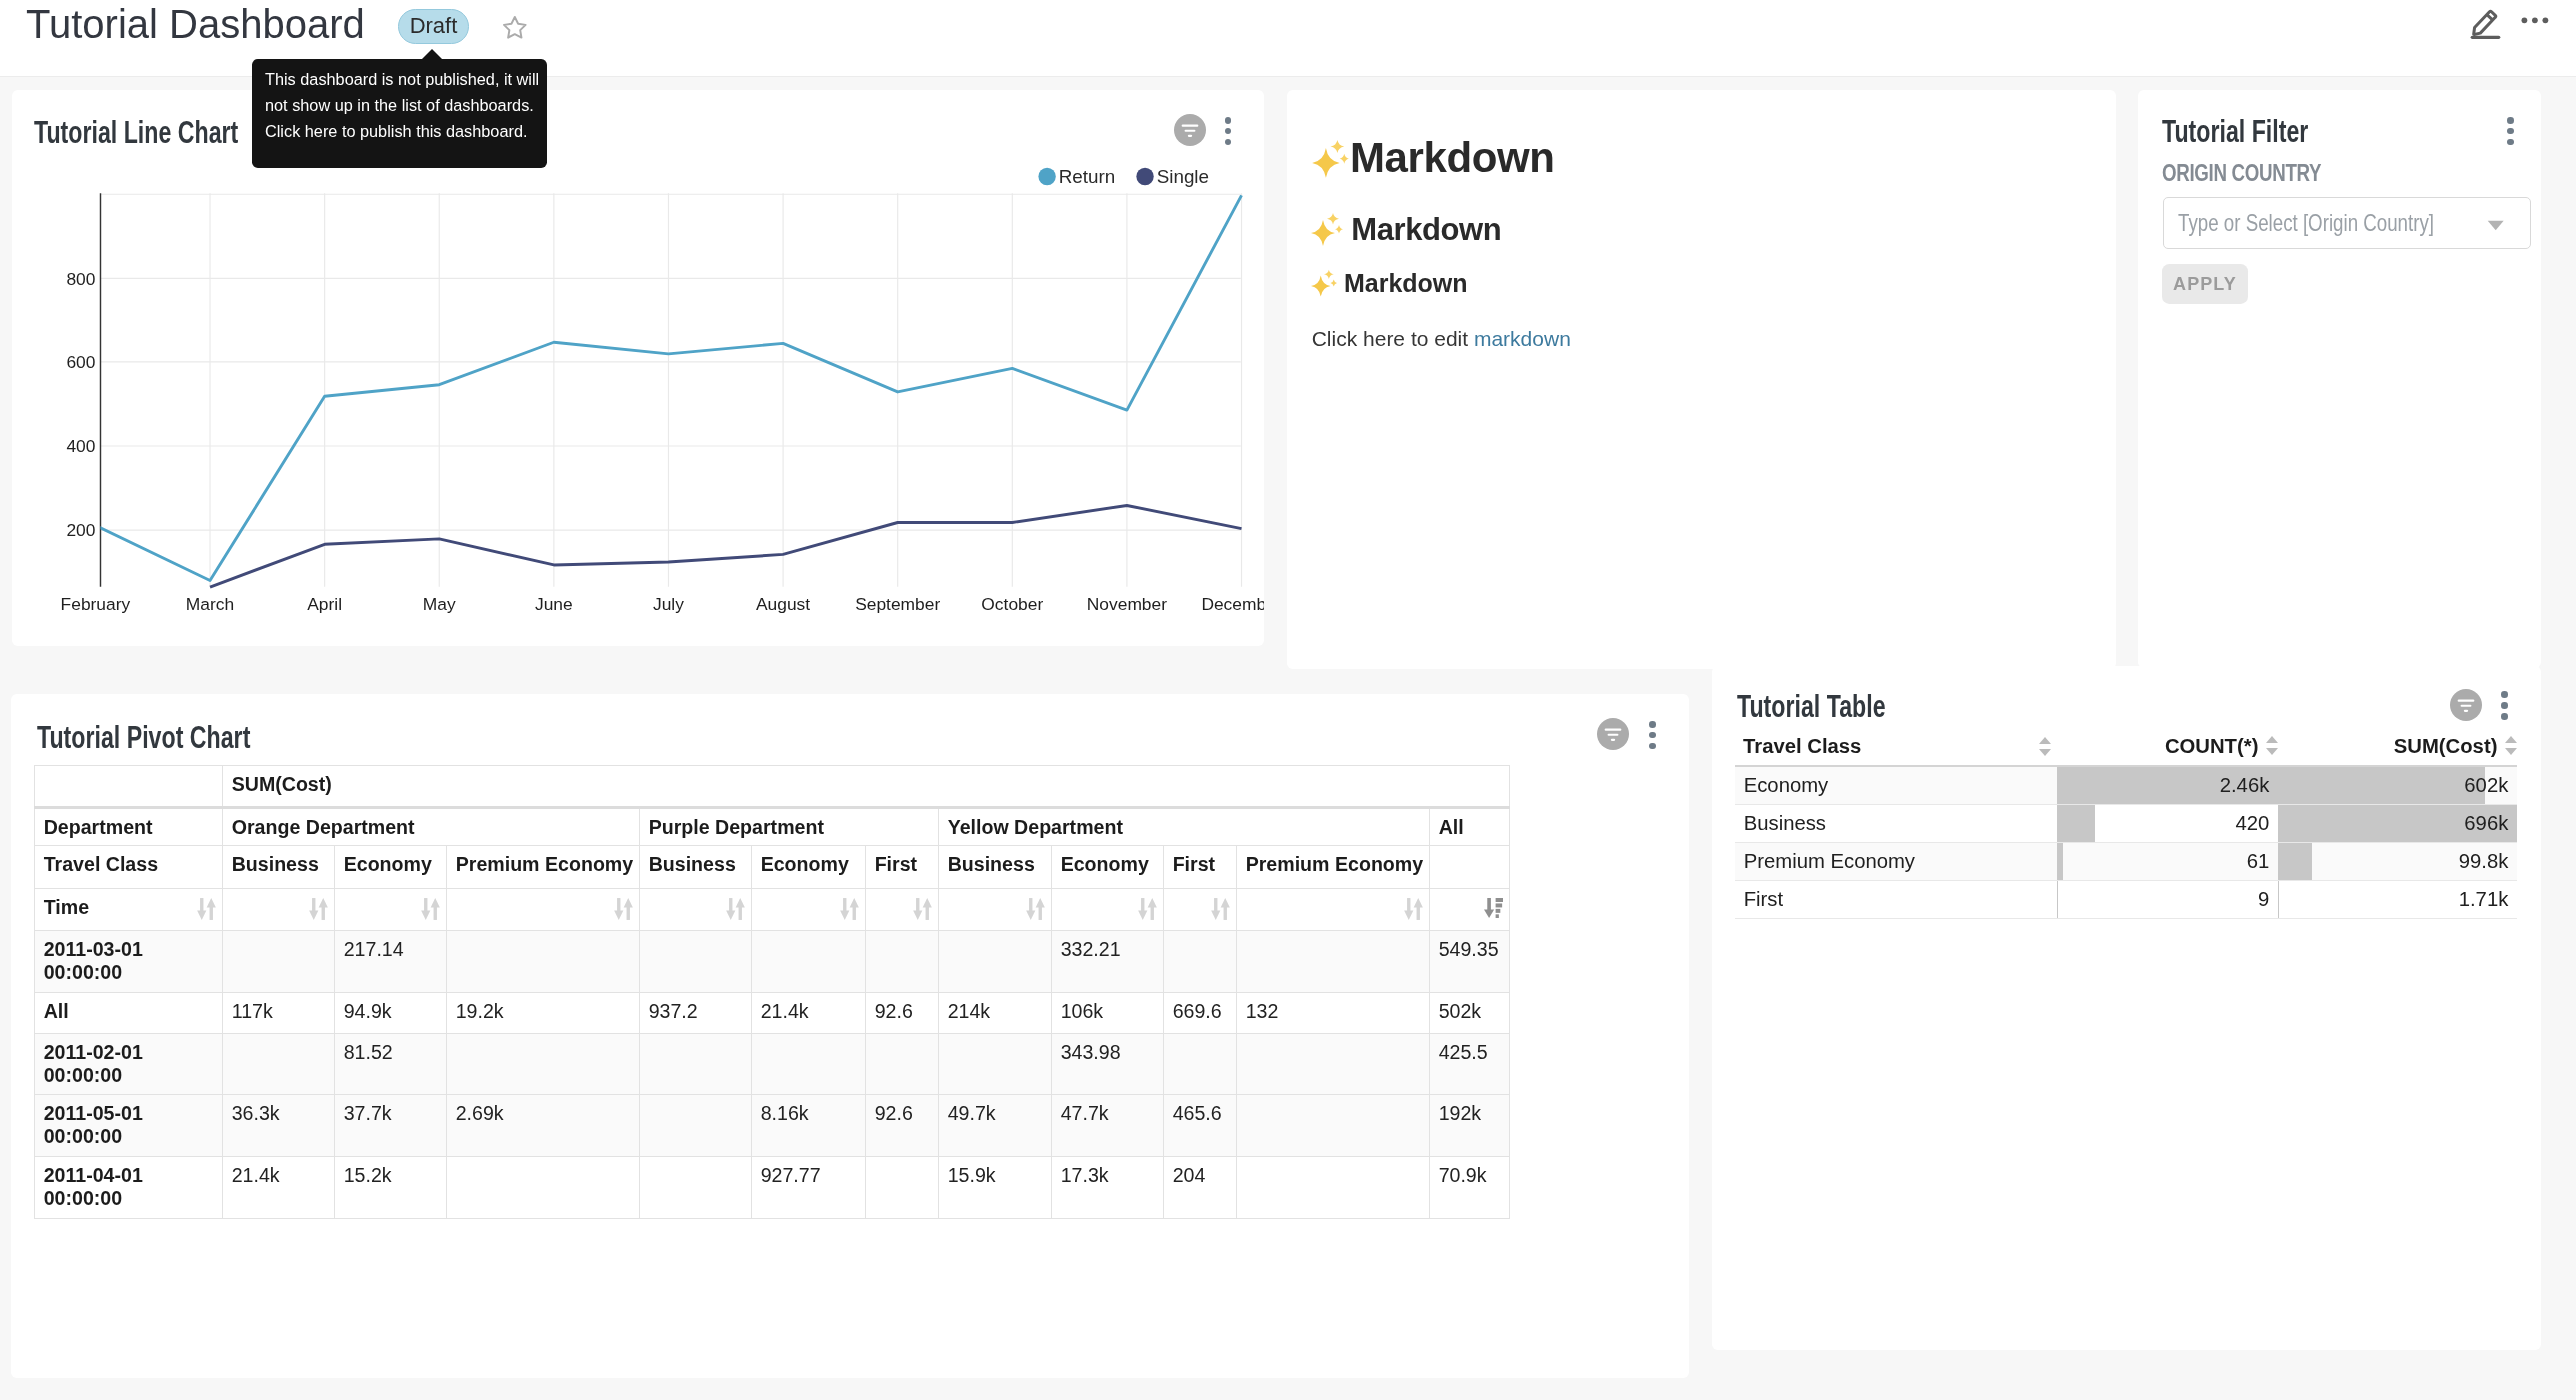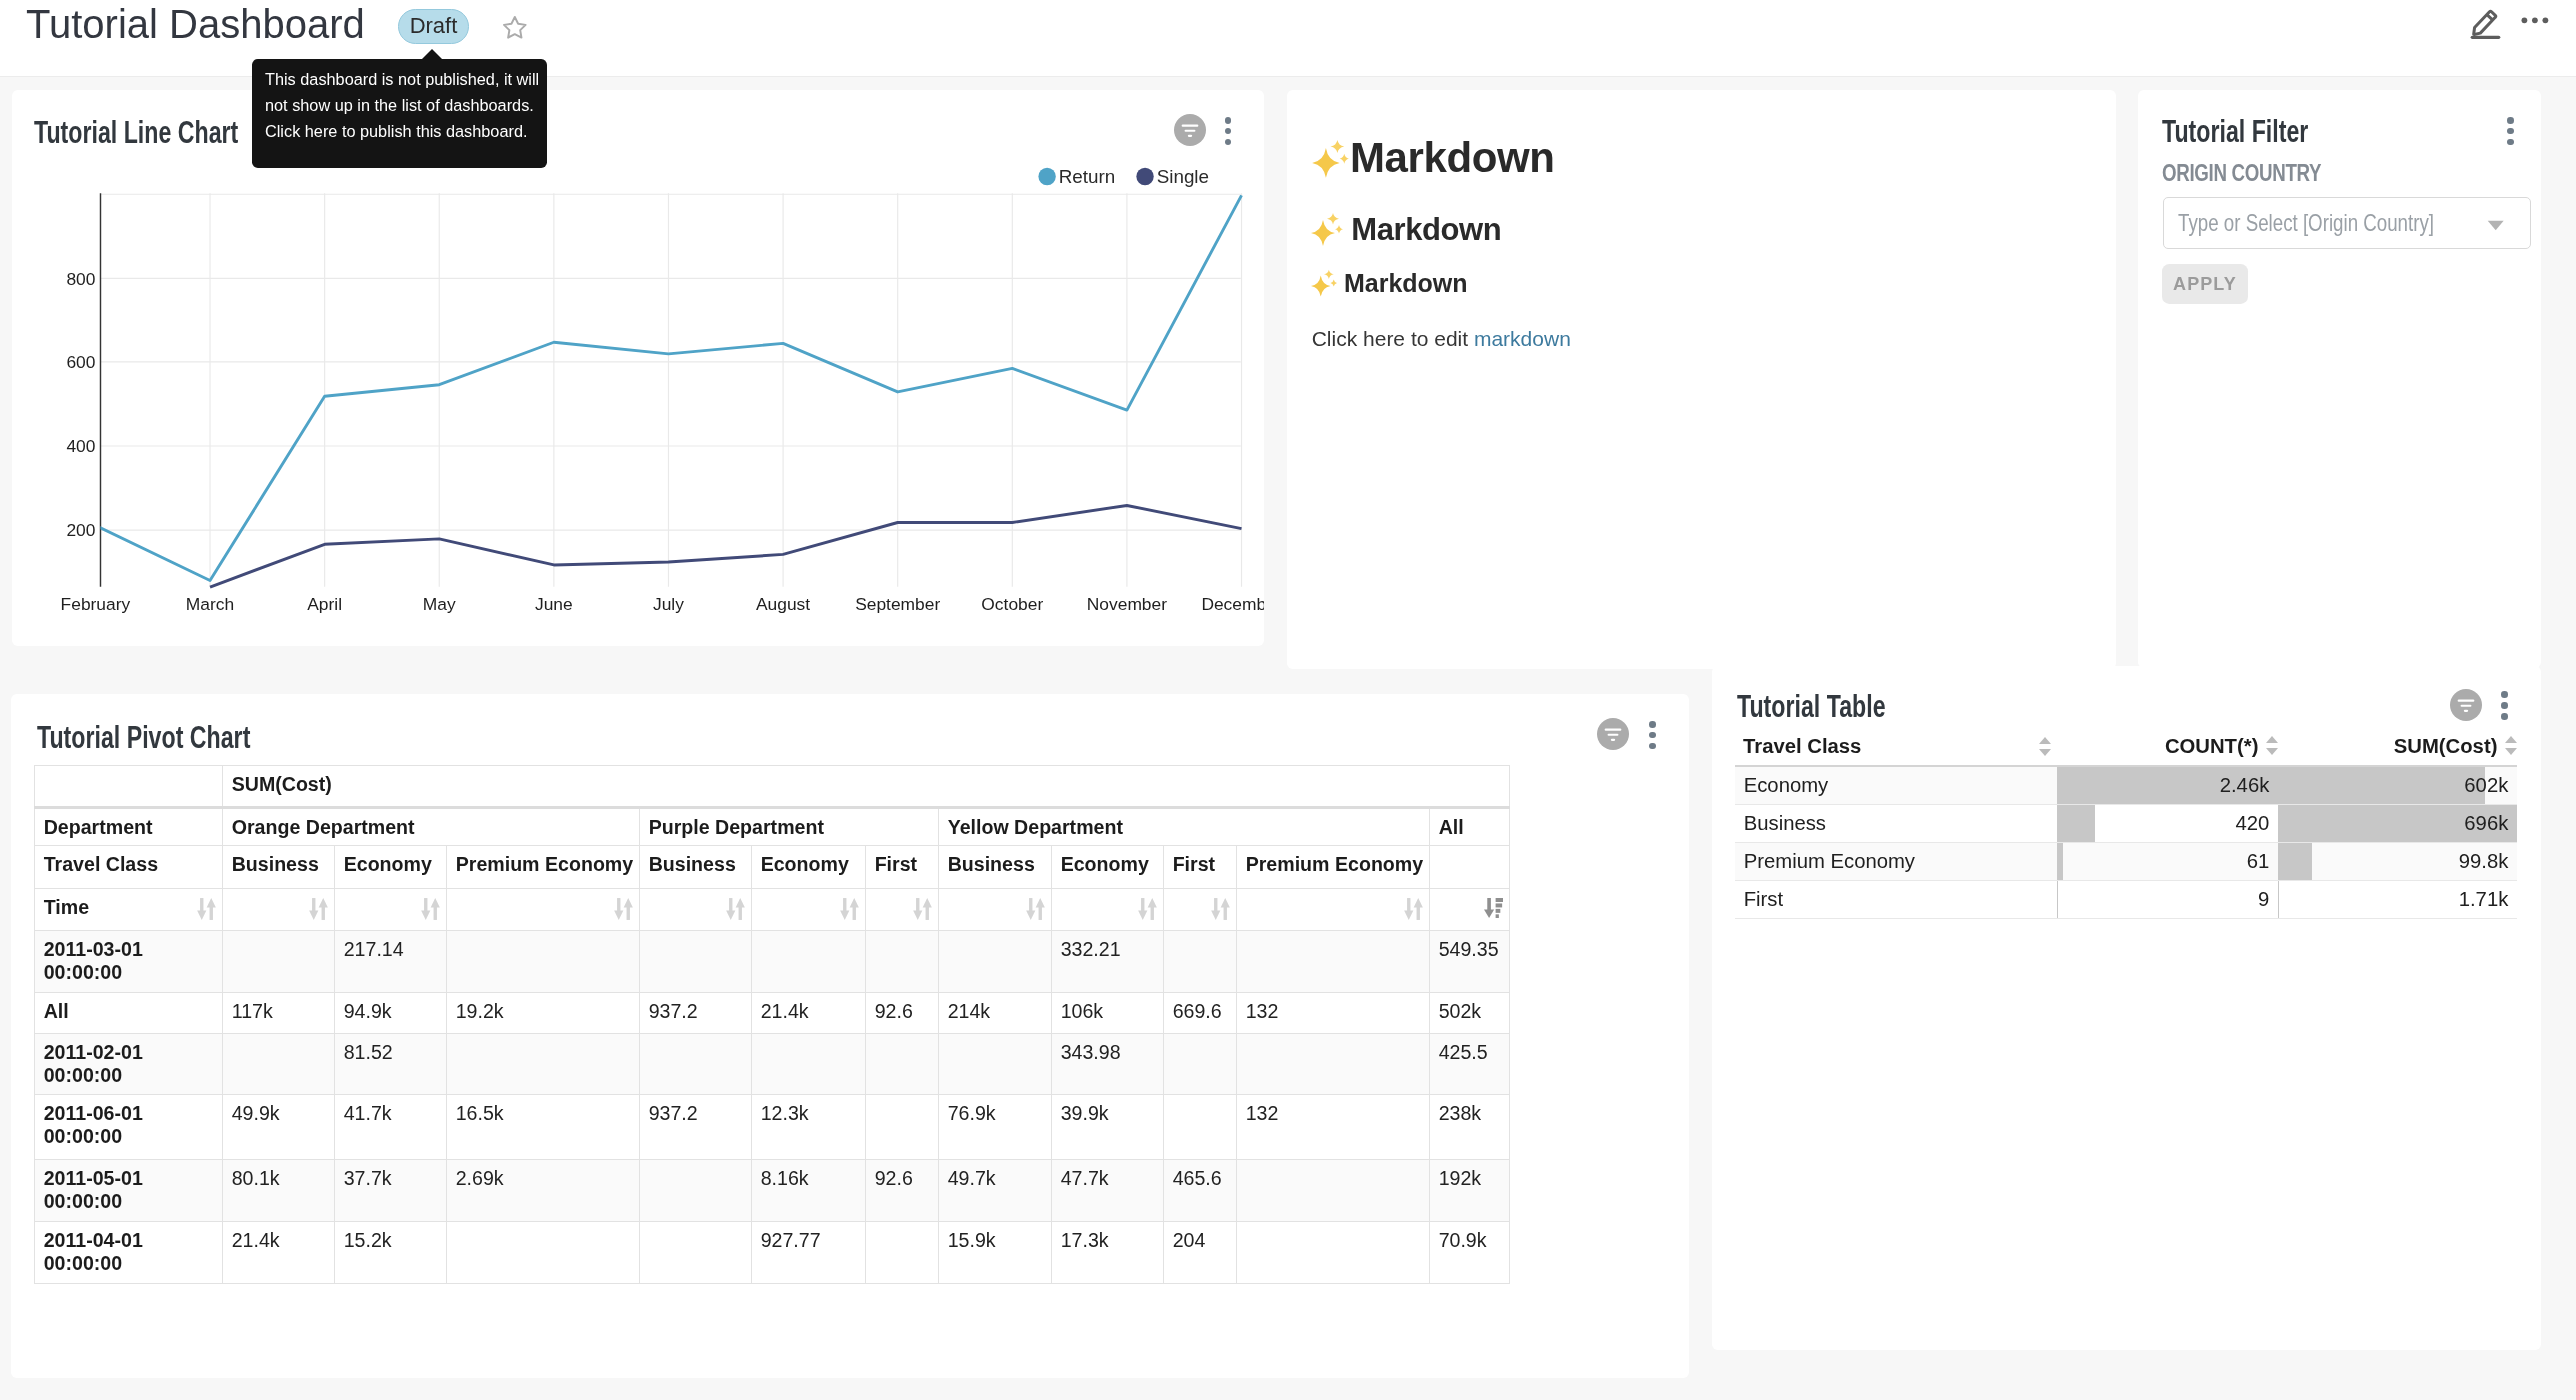--- a/index.html
+++ b/index.html
@@ -384,37 +384,23 @@
           <td></td>
           <td></td>
           <td></td>
           <td></td>
           <td></td>
           <td>343.98</td>
           <td></td>
           <td></td>
           <td>425.5</td>
         </tr>
-    <tr style="height:65px;">
-          <td class="hb">2011-06-01<br>00:00:00</td>
-          <td>49.9k</td>
-          <td>41.7k</td>
-          <td>16.5k</td>
-          <td>937.2</td>
-          <td>12.3k</td>
-          <td></td>
-          <td>76.9k</td>
-          <td>39.9k</td>
-          <td></td>
-          <td>132</td>
-          <td>238k</td>
-        </tr>
     <tr style="height:62px;background:#fafafa;">
           <td class="hb">2011-05-01<br>00:00:00</td>
-          <td>80.1k</td>
+          <td>36.3k</td>
           <td>37.7k</td>
           <td>2.69k</td>
           <td></td>
           <td>8.16k</td>
           <td>92.6</td>
           <td>49.7k</td>
           <td>47.7k</td>
           <td>465.6</td>
           <td></td>
           <td>192k</td>

